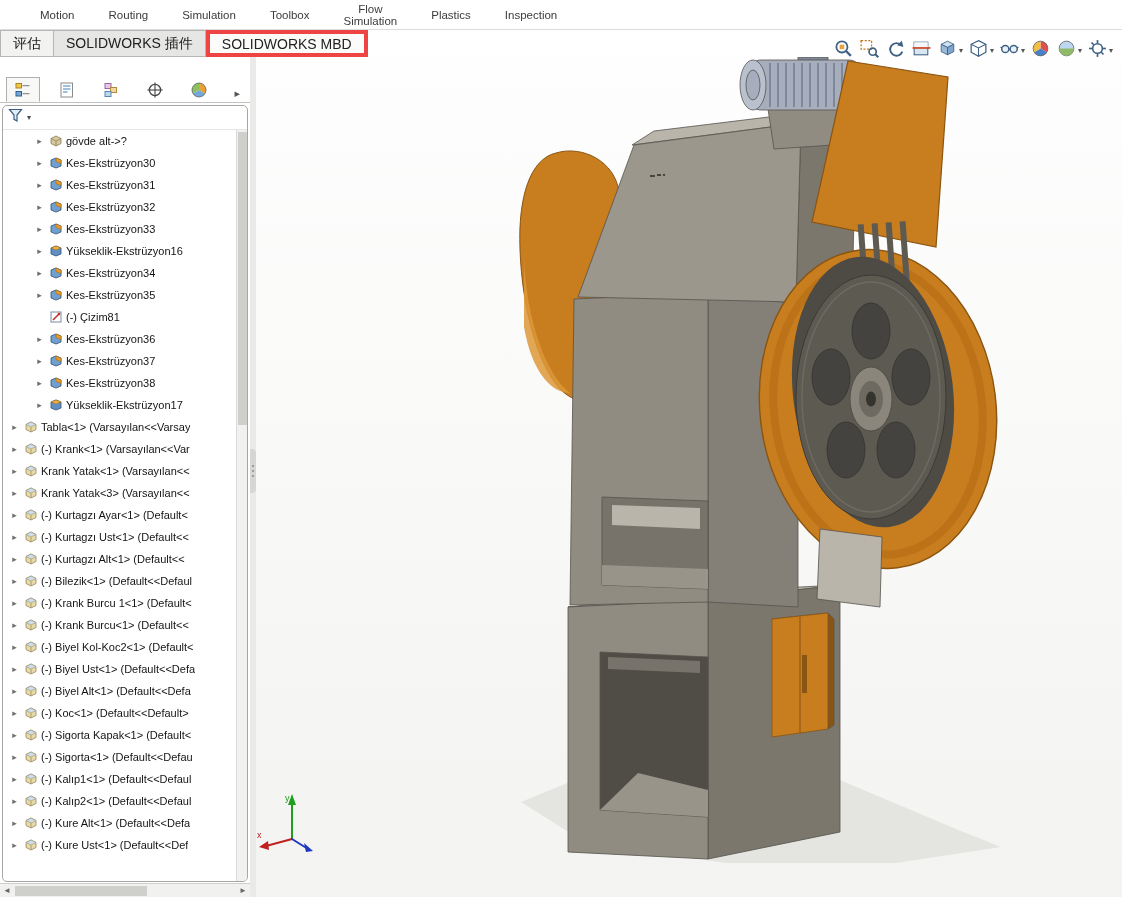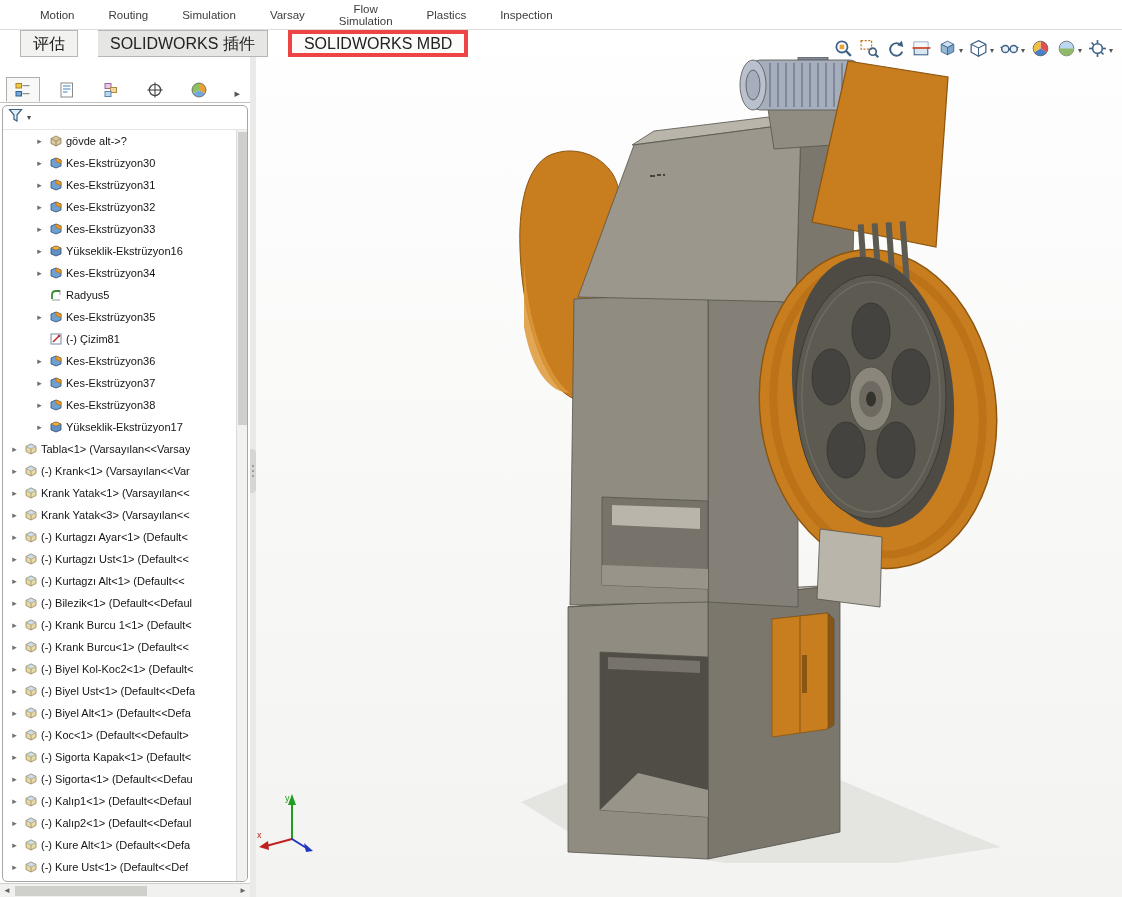--- a/index.html
+++ b/index.html
@@ -10,22 +10,22 @@
 
   
   .ribbon-row { display:flex; align-items:center; gap:34px; padding-left:40px;
     border-bottom:1px solid #dcdcda; background:#fff; }
   .ribbon-tab { font-size:11.5px; color:#3c3c3c; white-space:pre-line; text-align:center;
     line-height:12px; cursor:default; }
   .ribbon-tab.disabled { color:#a0a0a0;margin-top:46px; }
 
   
   .doctab-row { display:flex; align-items:stretch; background:#fff; }
-  .doc-tab { font-size:16px; color:#222; padding:5px 12px 4px 12px; background:#e6e6e4;
-    border:1px solid #b6b6b4; border-left:none; display:flex; align-items:center;margin-left:20px; }
+  .doc-tab { font-size:14px; color:#222; padding:5px 12px 4px 12px; background:#e6e6e4;
+    border:1px solid #b6b6b4; border-left:none; display:flex; align-items:center; }
   .doc-tab:first-child { border-left:1px solid #b6b6b4; background:#f2f2f0; }
   .doc-tab.active { background:#fbfbfa; border:4px solid #ef4444; }
 
   
   .main { display:flex; height:840px; }
   .left-panel { width:250px; background:#fff; position:relative; flex:none; }
   .splitter { width:6px; background:#eceae8; position:relative; flex:none; }
   .splitter-grip { position:absolute; top:392px; left:0; width:6px; height:44px;
     background:#d8d6d3; border-radius:0 4px 4px 0; display:flex; flex-direction:column;
     align-items:center; justify-content:center; gap:3px; }
@@ -72,21 +72,21 @@
 </style>
 </head>
 <body>
 
 <div class="app">
 
   <div class="ribbon-row">
       <div class="ribbon-tab">Motion</div>
       <div class="ribbon-tab">Routing</div>
       <div class="ribbon-tab">Simulation</div>
-      <div class="ribbon-tab">Varsay</div>
+      <div class="ribbon-tab">Toolbox</div>
       <div class="ribbon-tab">Flow
 Simulation</div>
       <div class="ribbon-tab">Plastics</div>
       <div class="ribbon-tab">Inspection</div>
       <div class="ribbon-tab disabled">MBD SNL</div>
     </div>
 
   <div class="doctab-row">
       <div class="doc-tab">评估</div>
       <div class="doc-tab">SOLIDWORKS 插件</div>
@@ -223,30 +223,20 @@
               <span class="arrow">▸</span>
               <span class="ticon">
                 <svg width="14" height="14" viewBox="0 0 14 14">
                   <path d="M2 4 L7 2 L12 4 L12 10 L7 12 L2 10 Z" fill="#6fa0d0" stroke="#2f4f73" stroke-width="0.8"></path>
                   <path d="M7 2 L12 4 L12 7.5 L7 5.5 Z" fill="#e89a2e" stroke="#9a6410" stroke-width="0.5"></path>
                 </svg>
               </span>
               <span class="tlabel">Kes-Ekstrüzyon34</span>
             </div>
             <div class="trow lvl2">
-              <span class="arrow"></span>
-              <span class="ticon">
-                <svg width="14" height="14" viewBox="0 0 14 14">
-                  <path d="M3 12 H11 M11 2 V7" stroke="#999" stroke-width="1" fill="none"></path>
-                  <path d="M3 11 V7 Q3 3 7 3 H11" fill="none" stroke="#3a8a3a" stroke-width="1.8"></path>
-                </svg>
-              </span>
-              <span class="tlabel">Radyus5</span>
-            </div>
-            <div class="trow lvl2">
               <span class="arrow">▸</span>
               <span class="ticon">
                 <svg width="14" height="14" viewBox="0 0 14 14">
                   <path d="M2 4 L7 2 L12 4 L12 10 L7 12 L2 10 Z" fill="#6fa0d0" stroke="#2f4f73" stroke-width="0.8"></path>
                   <path d="M7 2 L12 4 L12 7.5 L7 5.5 Z" fill="#e89a2e" stroke="#9a6410" stroke-width="0.5"></path>
                 </svg>
               </span>
               <span class="tlabel">Kes-Ekstrüzyon35</span>
             </div>
             <div class="trow lvl2">

